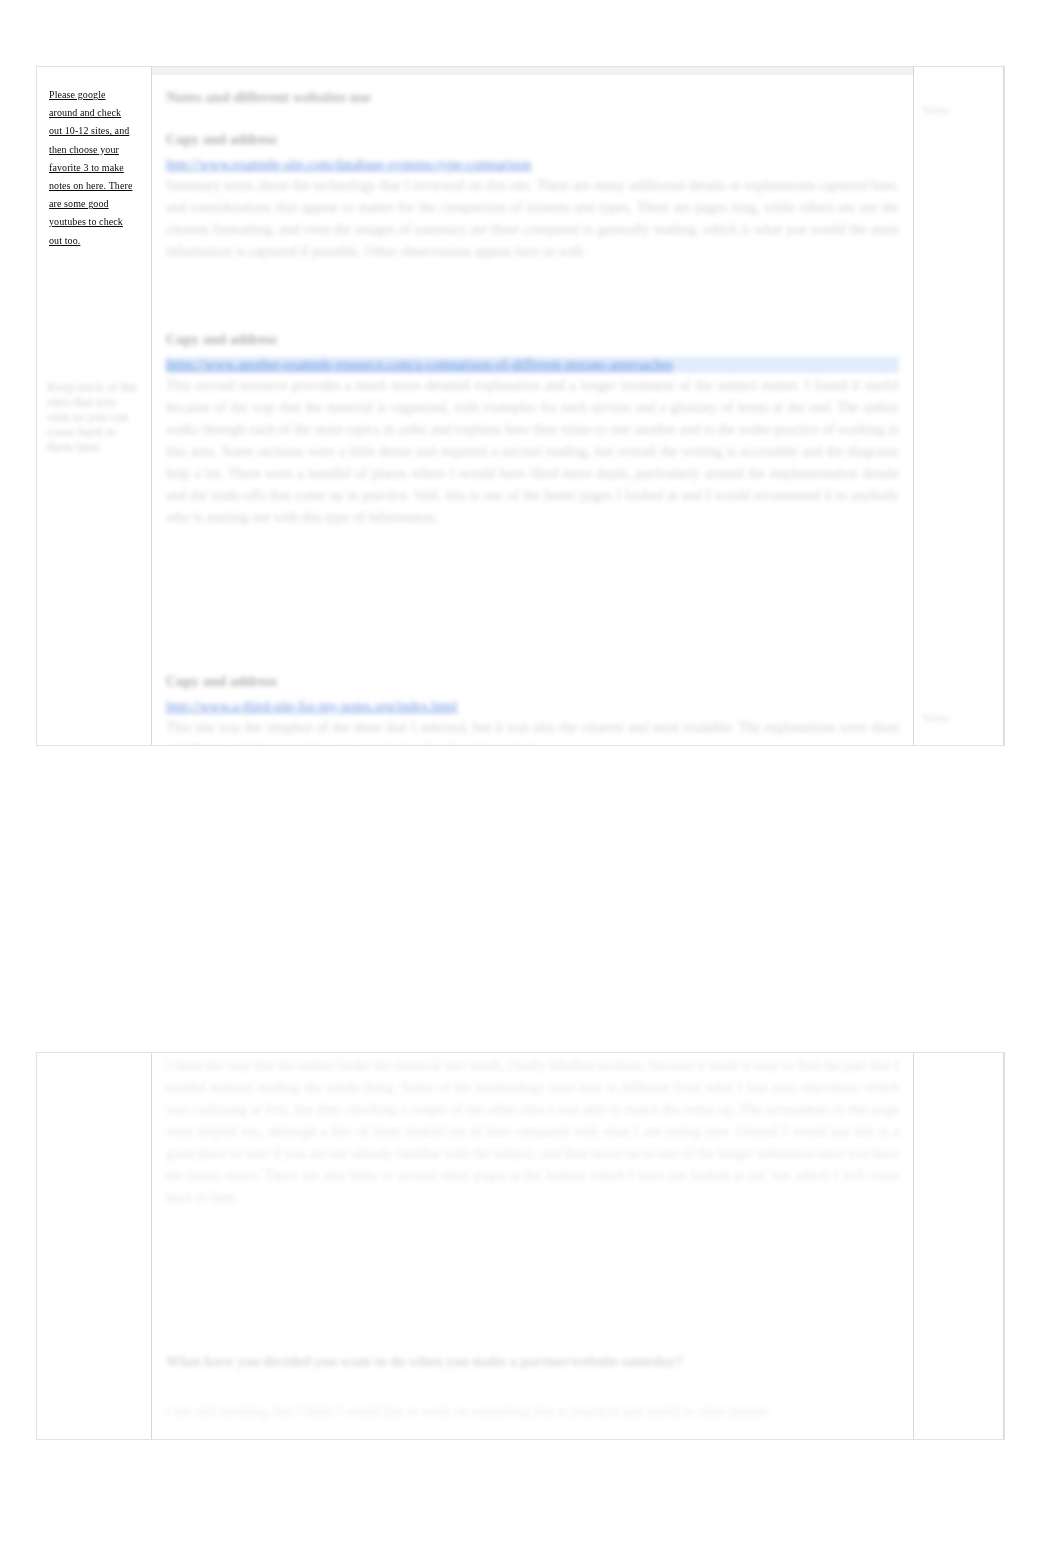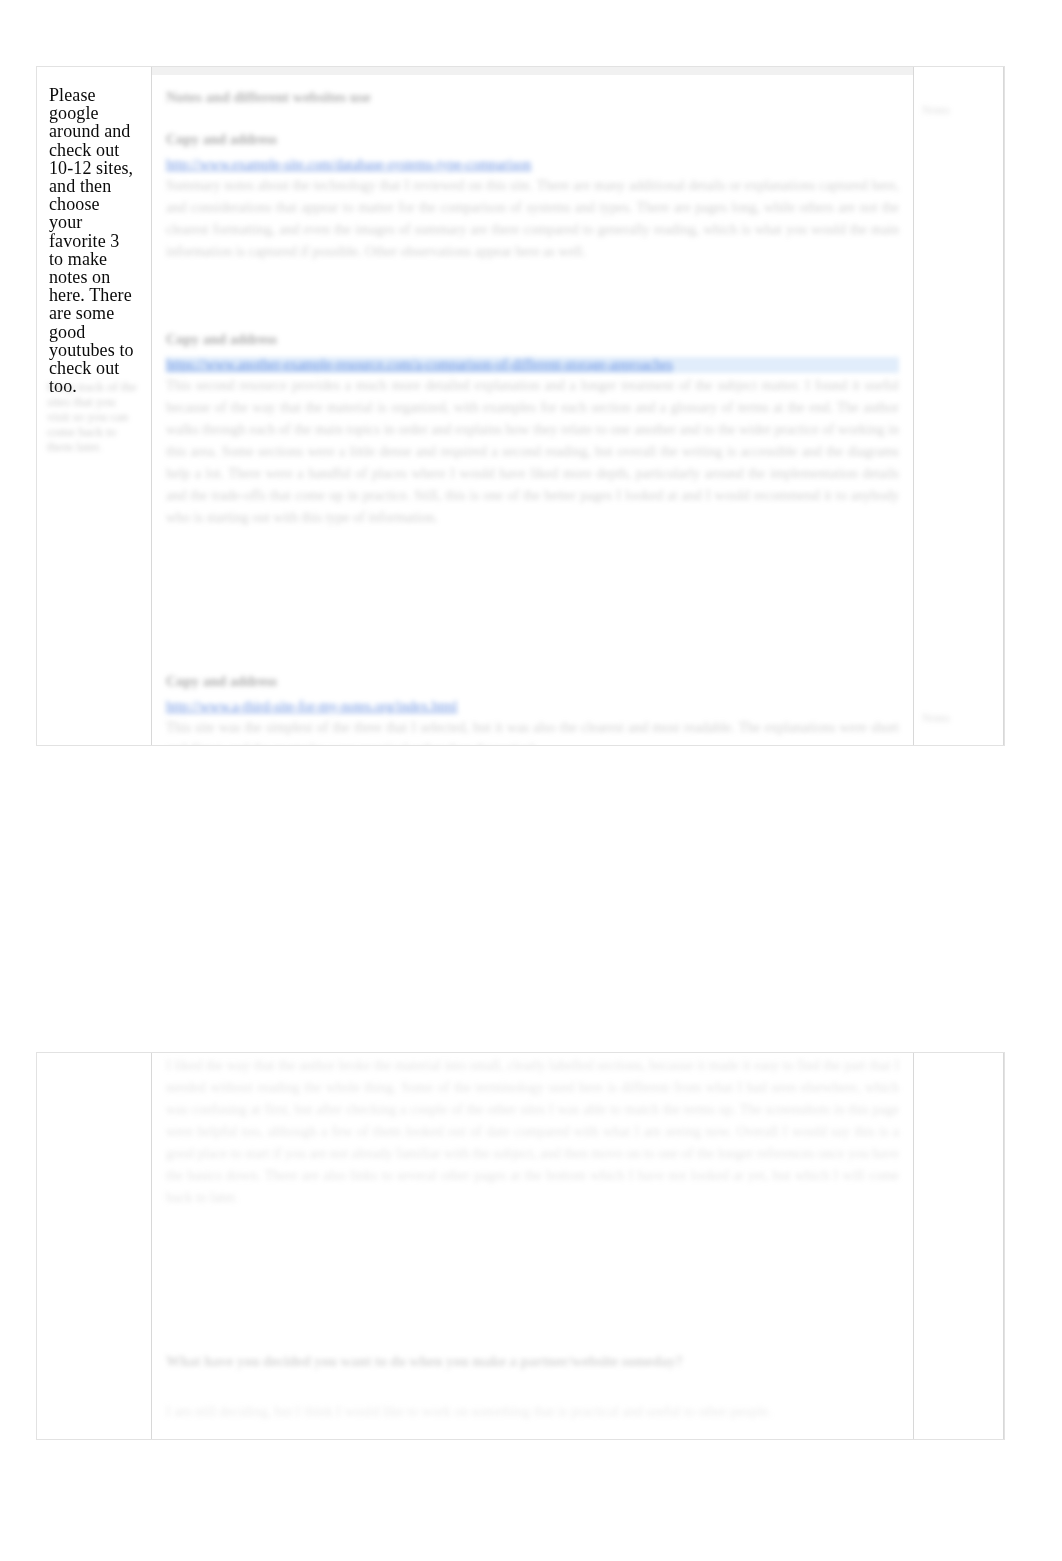--- a/index.html
+++ b/index.html
@@ -29,24 +29,25 @@
   .col-left   { width: 114px; flex: 0 0 114px; position: relative; }
   .col-mid    { flex: 1 1 auto; position: relative;
                 border-left: 1px solid #d8d8d8; border-right: 1px solid #d8d8d8; }
   .col-right  { width: 90px; flex: 0 0 90px; position: relative;
                 border-right: 1px solid #d8d8d8; }
 
   
   .side-note {
     position: absolute;
     left: 12px; top: 19px; width: 86px;
-    font-size: 18px;
+    font-size: 10px;
     line-height: 18.2px;
     color: #0a0a0a;
     letter-spacing: 0.1px;
+    text-decoration: underline;
   }
   
   .side-note-faint {
     position: absolute;
     left: 10px; top: 312px; width: 92px;
     font-size: 13px; line-height: 15px;
     color: rgba(90,90,90,0.30);
     filter: blur(2.6px);
     -webkit-filter: blur(2.6px);
   }

